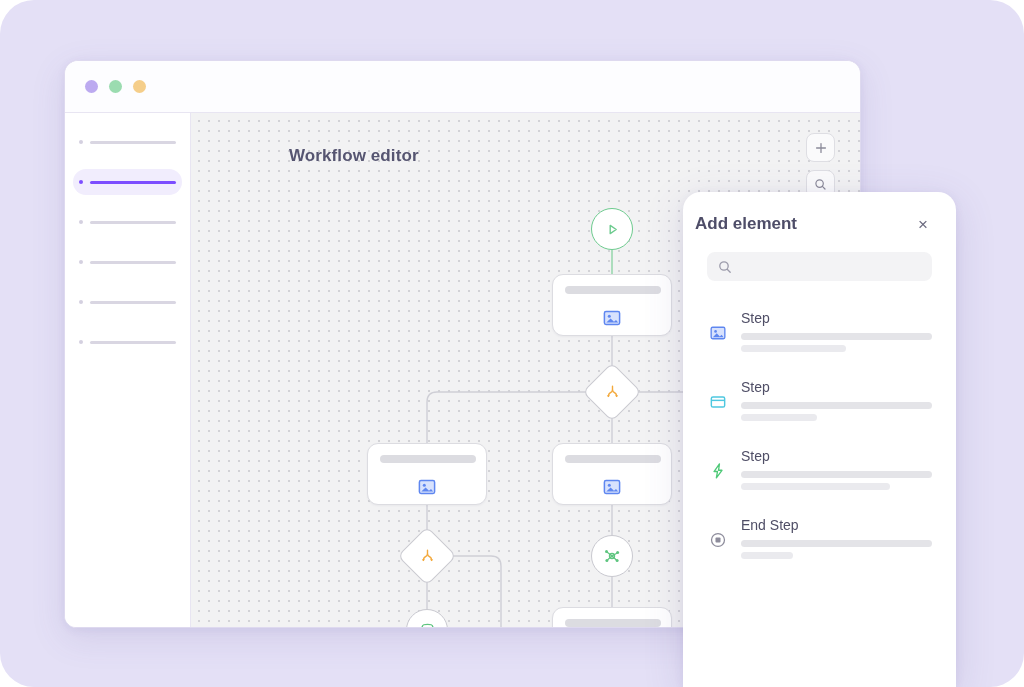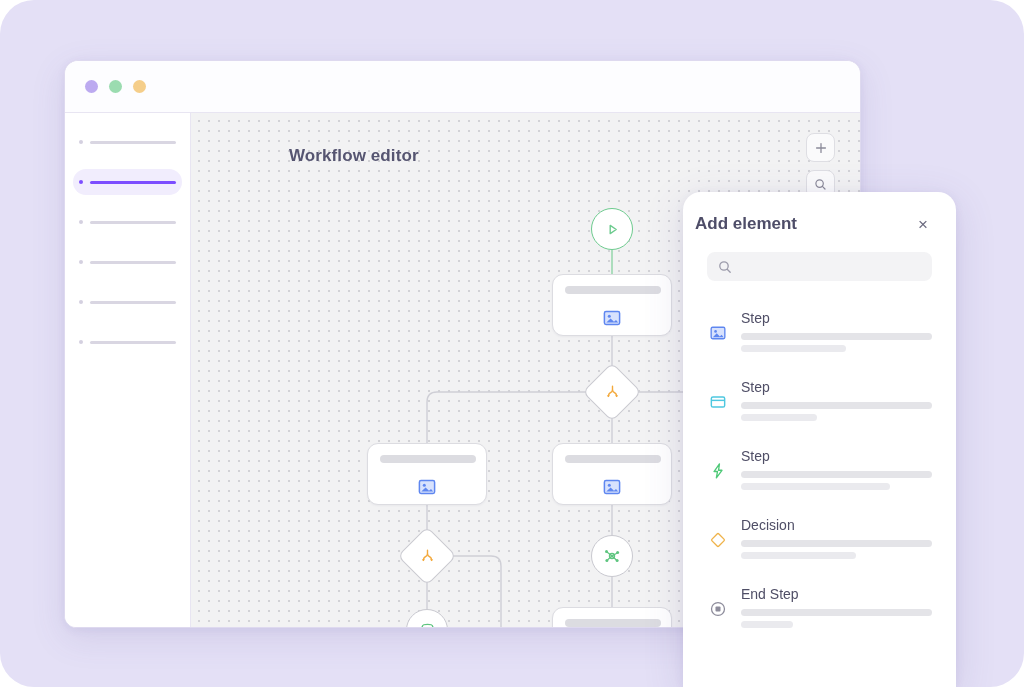--- a/index.html
+++ b/index.html
@@ -474,32 +474,20 @@
             <path d="M11.6 2.2 L5.6 10.6 H9.4 L8.2 17.6 L14.4 9.2 H10.6 Z" fill="none" stroke="#4fc978" stroke-width="1.5" stroke-linejoin="round"></path>
           </svg>
         </div>
         <div class="ebody">
           <div class="elabel">Step</div>
           <div class="eline long"></div>
           <div class="eline short" style="width:78%"></div>
         </div>
       </div>
 
-      <div class="eitem">
-        <div class="eicon">
-          <svg width="18" height="18" viewBox="0 0 20 20" aria-hidden="true">
-            <rect x="4.6" y="4.6" width="10.8" height="10.8" rx="1.4" transform="rotate(45 10 10)" fill="none" stroke="#efb34a" stroke-width="1.5"></rect>
-          </svg>
-        </div>
-        <div class="ebody">
-          <div class="elabel">Decision</div>
-          <div class="eline long"></div>
-          <div class="eline short" style="width:60%"></div>
-        </div>
-      </div>
 
       <div class="eitem">
         <div class="eicon">
           <svg width="18" height="18" viewBox="0 0 20 20" aria-hidden="true">
             <circle cx="10" cy="10" r="7.2" fill="none" stroke="#8d8c9b" stroke-width="1.4"></circle>
             <rect x="7.2" y="7.2" width="5.6" height="5.6" rx="1" fill="#8d8c9b"></rect>
           </svg>
         </div>
         <div class="ebody">
           <div class="elabel">End Step</div>

